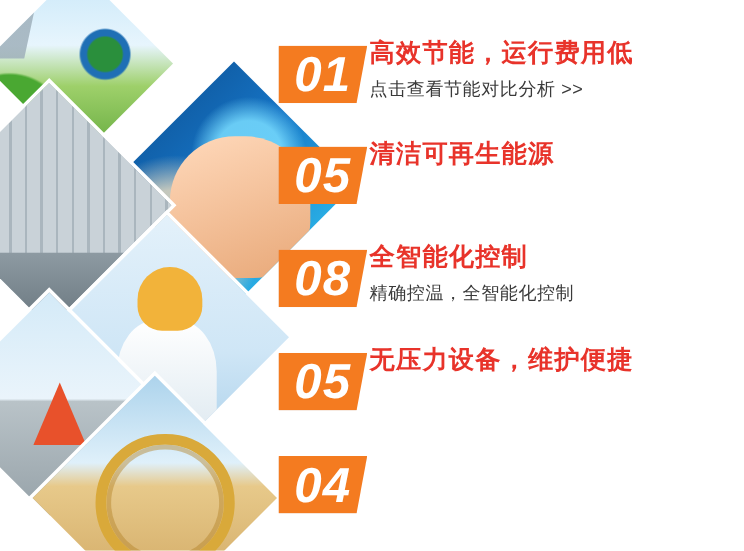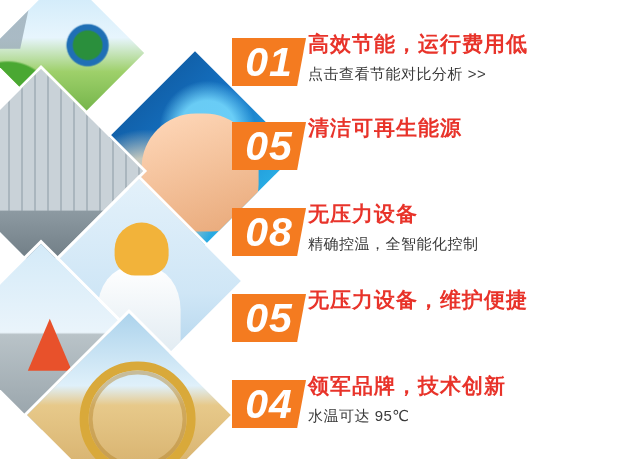--- a/index.html
+++ b/index.html
@@ -163,34 +163,30 @@
     <div class="row" style="height:86px;">
       <div class="badge">05</div>
       <div class="texts">
         <div class="head">清洁可再生能源</div>
       </div>
     </div>
 
     <div class="row" style="height:86px;">
       <div class="badge">08</div>
       <div class="texts">
-        <div class="head">无压力设备</div>
+        <div class="head">全智能化控制</div>
         <div class="sub">精确控温，全智能化控制</div>
       </div>
     </div>
 
     <div class="row" style="height:86px;">
       <div class="badge">05</div>
       <div class="texts">
         <div class="head">无压力设备，维护便捷</div>
       </div>
     </div>
 
     <div class="row" style="height:86px;">
       <div class="badge">04</div>
-      <div class="texts">
-        <div class="head">领军品牌，技术创新</div>
-        <div class="sub">水温可达 95℃</div>
-      </div>
     </div>
 
   </div>
 </div>
 
 </body></html>

